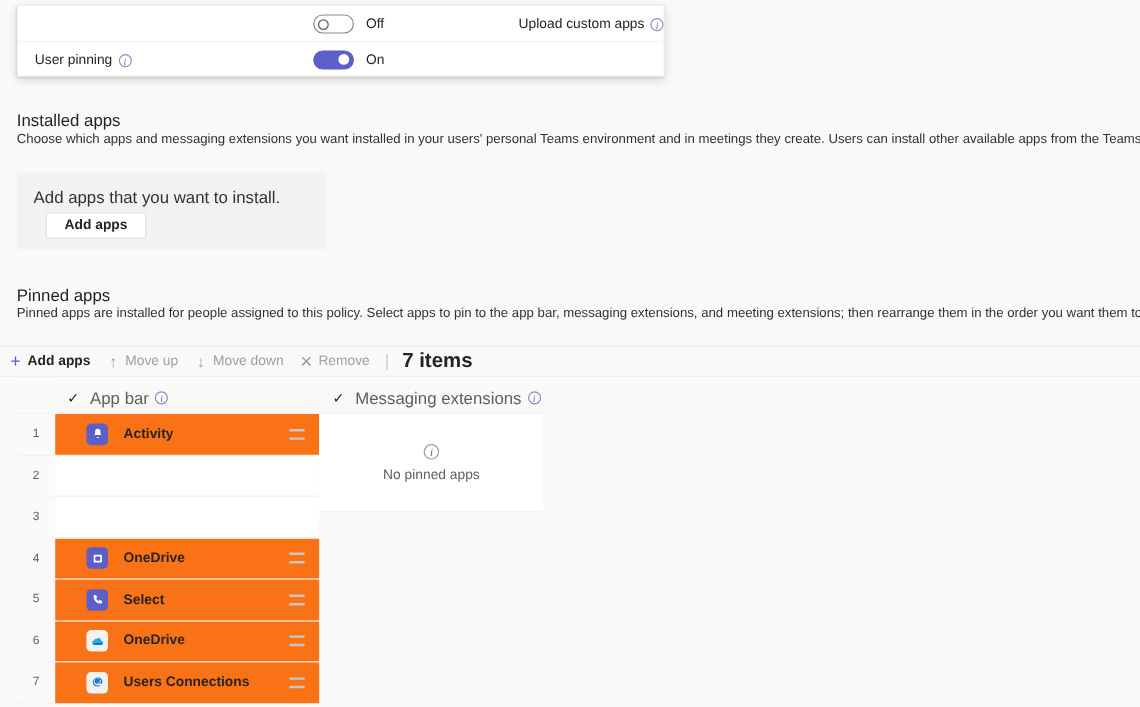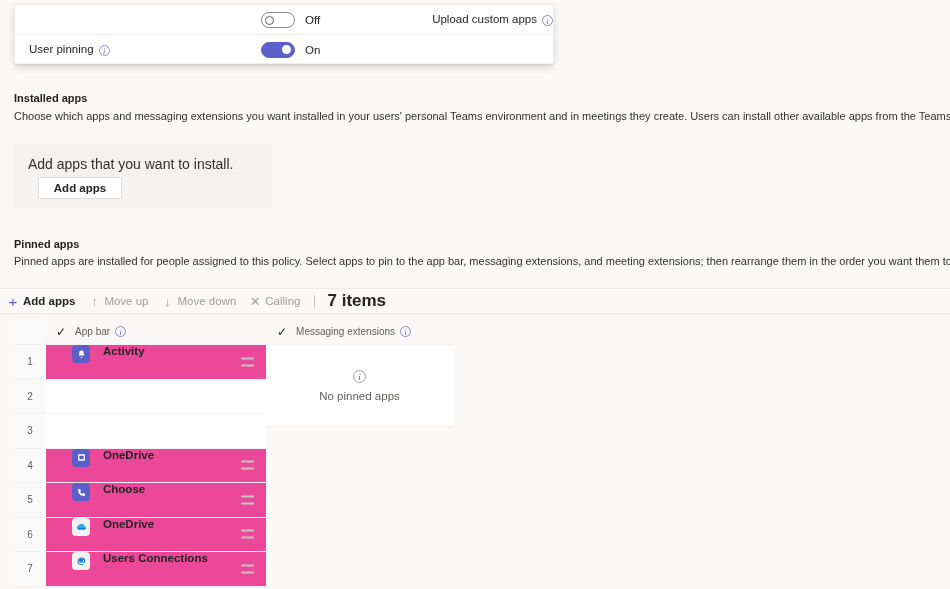--- a/index.html
+++ b/index.html
@@ -106,22 +106,22 @@
   .toggle-state {
     margin-left: 10px;
     font-size: 11.5px;
     color: #252423;
   }
 
   
   .section-title {
     position: absolute;
     left: 14px;
-    font-size: 11px;
-    font-weight: bold;
+    font-size: 14px;
+    font-weight: normal;
     color: #201f1e;
   }
   .section-desc {
     position: absolute;
     left: 14px;
     font-size: 11px;
     color: #323130;
     white-space: nowrap;
   }
 
@@ -234,36 +234,36 @@
     height: 100%;
     padding-left: 10px;
     box-sizing: border-box;
   }
   .check-glyph {
     color: #252423;
     font-size: 12px;
     margin-right: 9px;
   }
   .col-label {
-    font-size: 10px;
+    font-size: 14px;
     color: #605e5c;
   }
   .app-row {
     height: 33.5px;
     display: flex;
     align-items: stretch;
     border-top: 1px solid #f3f2f1;
     background: #ffffff;
   }
   .app-row:first-of-type { border-top: none; }
   .app-cell {
     flex: 1;
     display: flex;
-    align-items: flex-start;
-    background: #ec4899;
+    align-items: center;
+    background: #f97316;
     padding-left: 26px;
     box-sizing: border-box;
     position: relative;
   }
   .app-icon {
     width: 18px;
     height: 18px;
     border-radius: 4px;
     flex: none;
     display: flex;
@@ -396,21 +396,21 @@
   <div class="cmd disabled">
     <span class="cmd-glyph">↑</span>
     <span>Move up</span>
   </div>
   <div class="cmd disabled">
     <span class="cmd-glyph">↓</span>
     <span>Move down</span>
   </div>
   <div class="cmd disabled">
     <span class="cmd-glyph">✕</span>
-    <span>Calling</span>
+    <span>Remove</span>
   </div>
   <div class="cmd-sep"></div>
   <div class="item-count">7 items</div>
 </div>
 
 <div class="table-area">
 
   <div class="table-header">
     <div class="num-col"></div>
     <div class="appbar-col-head">
@@ -462,21 +462,21 @@
   </div>
 
   <div class="app-row">
     <div class="num-col">5</div>
     <div class="app-cell">
       <span class="app-icon purple">
         <svg width="11" height="11" viewBox="0 0 16 16">
             <path fill="#fff" d="M5.4 2.8c.5 0 .9.3 1.05.75l.55 1.7c.13.4 0 .84-.33 1.1l-.8.62a7.1 7.1 0 0 0 3.06 3.06l.62-.8c.26-.33.7-.46 1.1-.33l1.7.55c.45.15.75.55.75 1.05v1.35c0 .72-.6 1.3-1.32 1.25C6.2 12.7 3.3 9.8 2.88 4.1 2.83 3.4 3.4 2.8 4.12 2.8z"></path>
           </svg>
       </span>
-      <span class="app-name">Choose</span>
+      <span class="app-name">Select</span>
       <span class="drag-handle">
           <span></span>
           <span></span>
         </span>
     </div>
   </div>
 
   <div class="app-row">
     <div class="num-col">6</div>
     <div class="app-cell">

